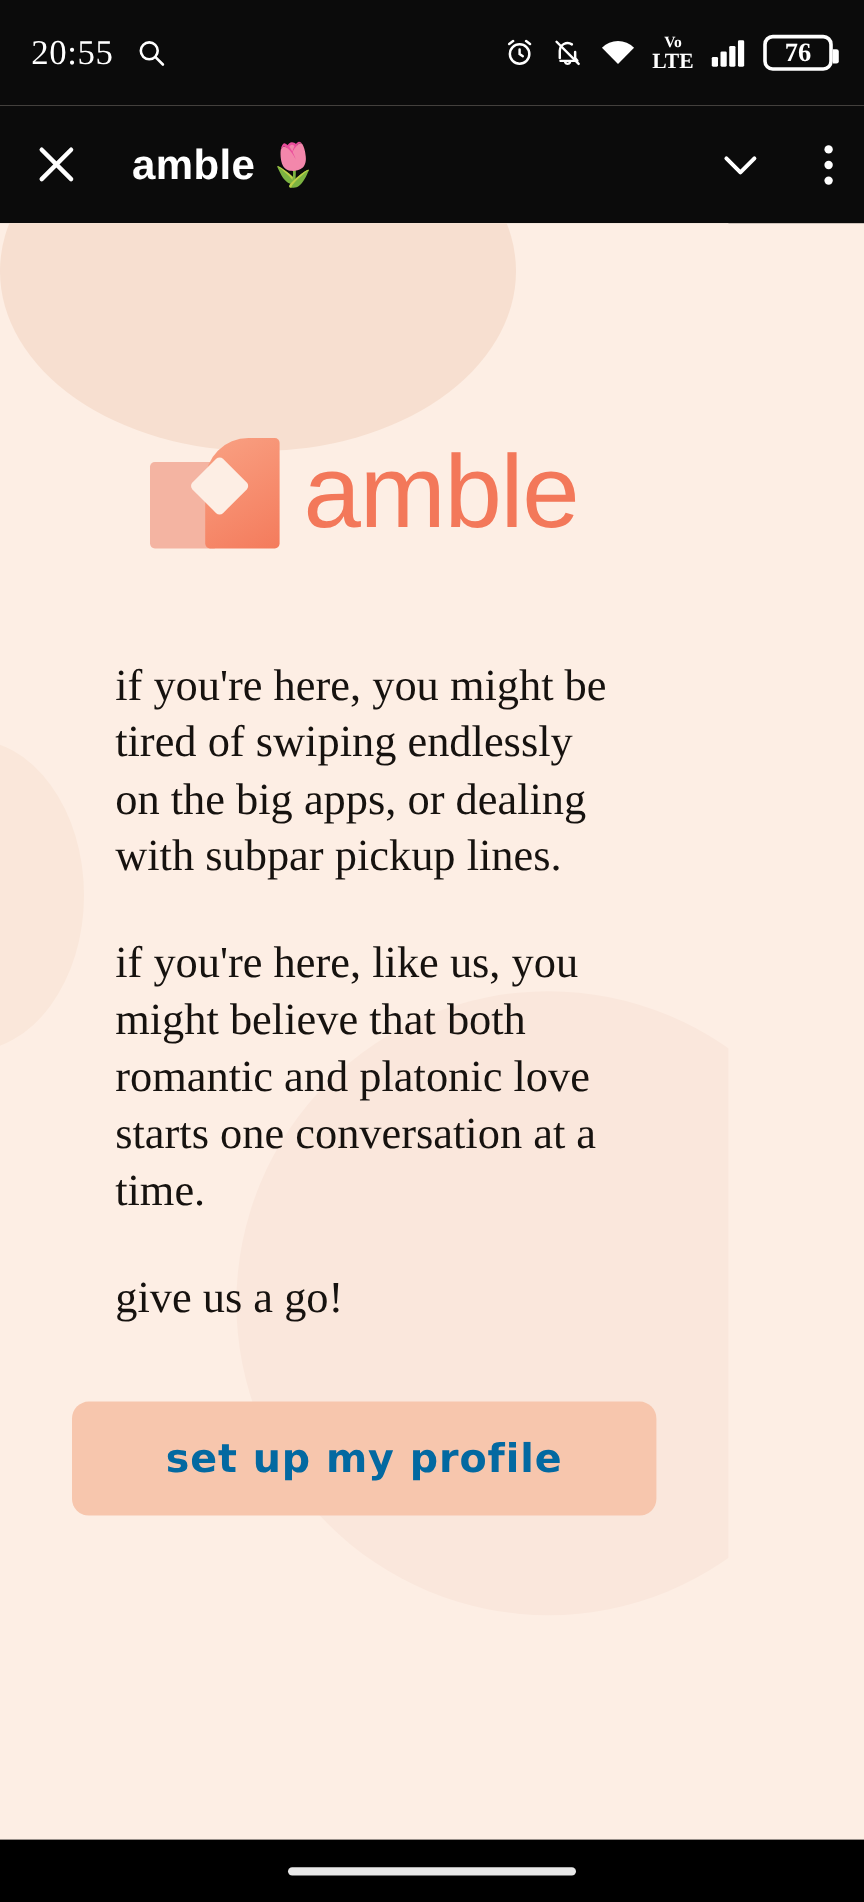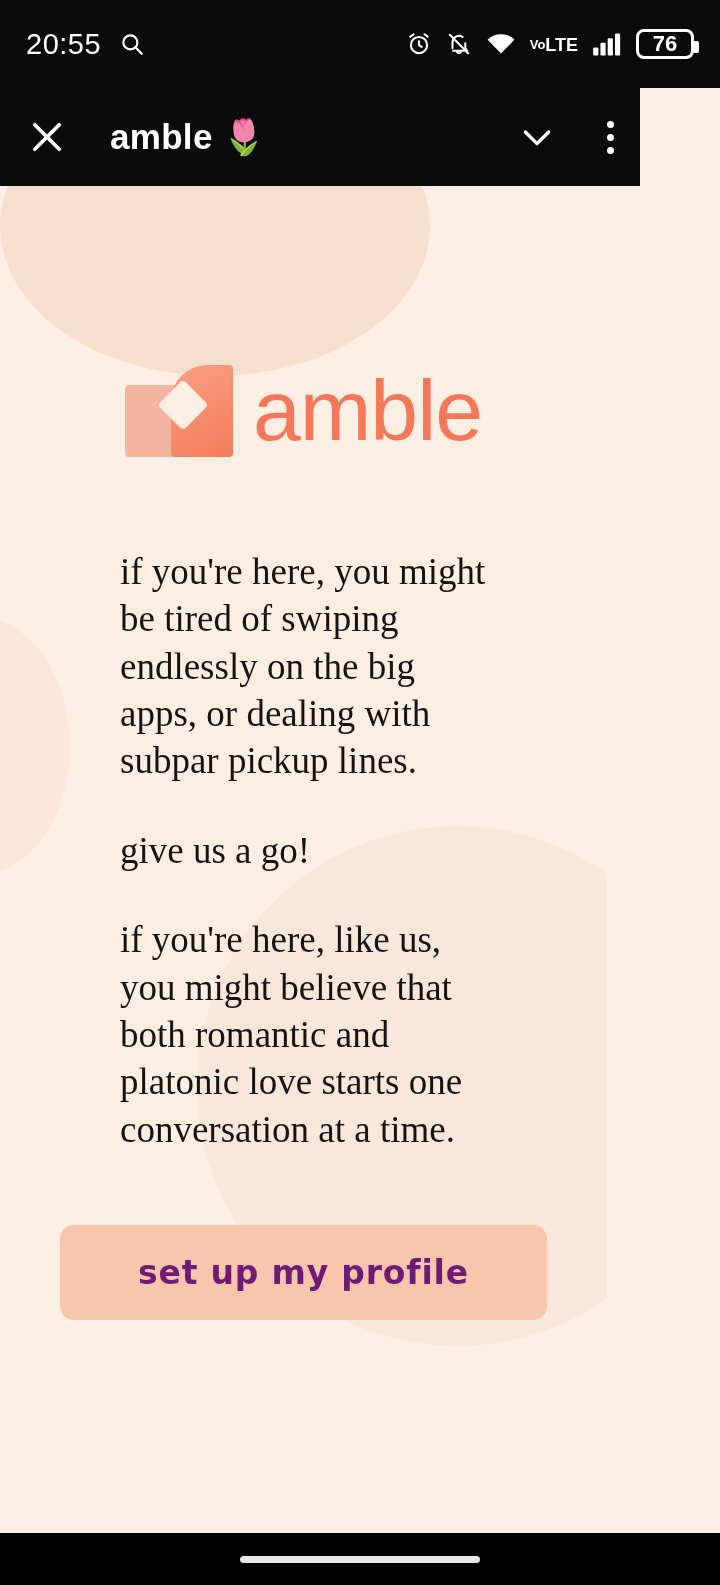--- a/index.html
+++ b/index.html
@@ -10,41 +10,42 @@
     overflow:hidden;
   }
   .phone { position:relative; width:720px; height:1585px; background:#fdeee4; }
 
   
   .statusbar {
     position:absolute; top:0; left:0; width:720px; height:88px;
     background:#0b0b0b; color:#fff;
     display:flex; justify-content:space-between;
     padding:0 26px;
+    font-family:Liberation Serif, serif;
   }
   .status-left { display:flex; align-items:center; gap:18px; }
   .clock { font-size:29px; letter-spacing:.5px; }
   .status-right { display:flex; align-items:center; gap:14px; }
   .icon-svg { display:block; }
-  .volte { display:flex; flex-direction:row; align-items:center; line-height:1; }
+  .volte { display:flex; flex-direction:column; align-items:center; line-height:1; }
   .volte .vo { font-size:13px; font-weight:700; }
   .volte .lte { font-size:18px; font-weight:700; margin-top:1px; }
   .battery {
     position:relative; width:58px; height:30px; border:3px solid #fff; border-radius:8px;
     display:flex; align-items:center; justify-content:center;
   }
   .battery::after {
     content:""; position:absolute; right:-8px; top:9px; width:5px; height:12px;
     background:#fff; border-radius:0 2px 2px 0;
   }
   .battery span { font-size:22px; font-weight:700; color:#fff; }
 
   
   .appbar {
-    position:absolute; top:88px; left:0; width:640px; height:98px;
+    position:absolute; top:88px; left:0; width:720px; height:98px;
     background:#0b0b0b; color:#fff;
     display:flex; align-items:center; padding:0 26px;
   }
   .appbar-title {
     font-size:35px; font-weight:700; margin-left:42px; letter-spacing:.3px;
     display:flex; align-items:center; gap:12px;
   }
   .appbar-spacer { flex:1; }
   .appbar-btn { display:flex; align-items:center; justify-content:center; }
   .chev { margin-right:50px; }
@@ -74,35 +75,34 @@
     position:absolute; left:46px; bottom:0; width:62px; height:92px;
     background:linear-gradient(150deg,#f9a183 0%,#f47b5c 100%);
     border-radius:36px 4px 4px 4px;
   }
   .logo-notch {
     position:absolute; left:40px; bottom:34px; width:36px; height:36px;
     background:#fdeee4; transform:rotate(45deg); border-radius:4px;
   }
   .logo-text { font-size:86px; color:#f3785a; letter-spacing:-1px; font-weight:400; }
 
-  .copy { position:relative; padding:0 120px; margin-top:88px; }
+  .copy { position:relative; padding:0 96px; margin-top:88px; }
   .copy p {
     font-family:"Liberation Serif", serif;
     font-size:37px; line-height:1.28; color:#16120f; margin-bottom:42px;
   }
   .copy p:last-child { margin-bottom:0; }
 
   .cta-wrap { position:relative; display:flex; justify-content:center; margin-top:62px; }
   .cta {
-    background:#f7c6ad; color:#701a75;
+    background:#f7c6ad; color:#0369a1;
     border:none; border-radius:14px;
     font-size:33px; font-weight:700; letter-spacing:.8px;
     padding:28px 78px; cursor:pointer;
     font-family:"DejaVu Sans", sans-serif;
-    margin-top:10px;
   }
 
   
   .navbar {
     position:absolute; bottom:0; left:0; width:720px; height:52px; background:#000;
     display:flex; align-items:center; justify-content:center;
   }
   .nav-pill { width:240px; height:7px; border-radius:4px; background:#e8e8e8; }
 </style>
 </head>
@@ -188,22 +188,22 @@
       <span class="logo-mark">
         <span class="logo-left"></span>
         <span class="logo-right"></span>
         <span class="logo-notch"></span>
       </span>
       <span class="logo-text">amble</span>
     </div>
 
     <div class="copy">
       <p>if you're here, you might be tired of swiping endlessly on the big apps, or dealing with subpar pickup lines.</p>
+      <p>if you're here, like us, you might believe that both romantic and platonic love starts one conversation at a time.</p>
       <p>give us a go!</p>
-      <p>if you're here, like us, you might believe that both romantic and platonic love starts one conversation at a time.</p>
     </div>
 
     <div class="cta-wrap">
       <button class="cta">set up my profile</button>
     </div>
   </div>
 
   <div class="navbar">
     <div class="nav-pill"></div>
   </div>

